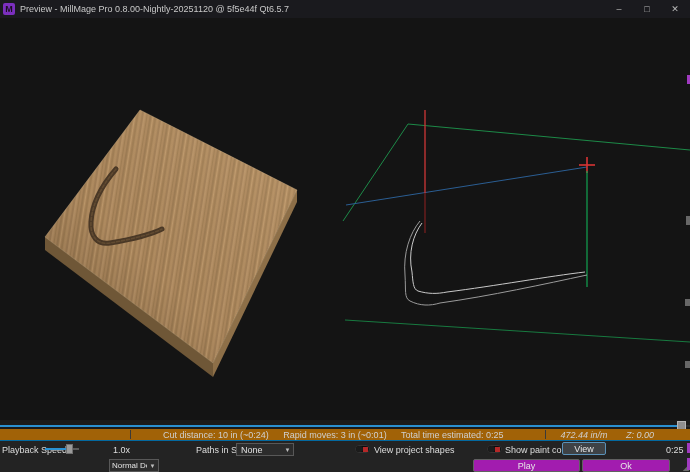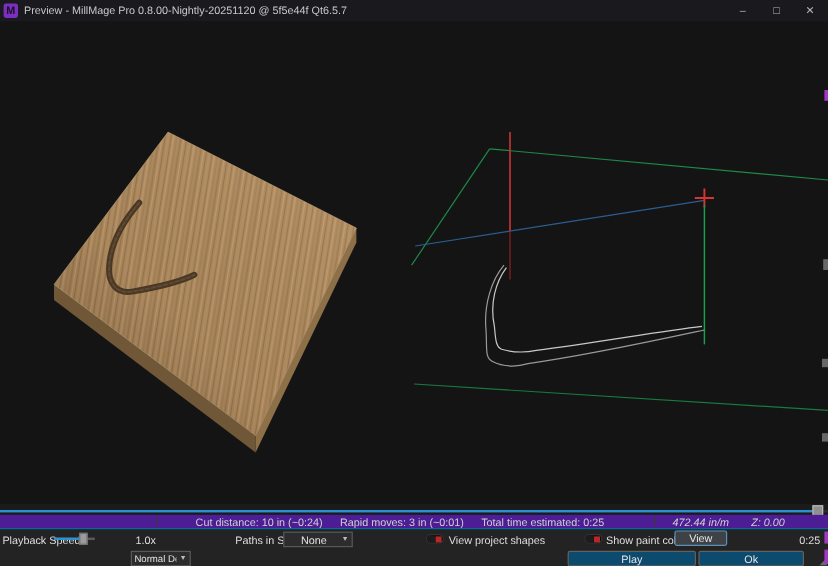--- a/index.html
+++ b/index.html
@@ -16,40 +16,40 @@
   .win-btns{position:absolute;right:8px;top:0;height:18px;display:flex;align-items:center;gap:14px;color:#b8b8b8;font-size:9px;}
   .win-btn{width:14px;text-align:center;cursor:default;}
   
   .main{position:absolute;left:0;top:18px;width:690px;height:402px;background:#141414;}
   
   .timeline{position:absolute;left:0;top:420px;width:690px;height:12px;background:#1b1b1b;}
   .timeline-track{position:absolute;left:0;top:5px;width:690px;height:2px;background:#2d2d2d;}
   .timeline-fill{position:absolute;left:0;top:5px;width:679px;height:2px;background:#2a91d2;}
   .timeline-handle{position:absolute;left:677px;top:1px;width:9px;height:9px;background:#8f8f8f;border:1px solid #b5b5b5;box-sizing:border-box;}
   
-  .statusrow{position:absolute;left:0;top:429px;width:690px;height:11px;background:#4c1d95;color:#cfcfcf;}
+  .statusrow{position:absolute;left:0;top:429px;width:690px;height:11px;background:#a16207;color:#cfcfcf;}
   .statusrow .sep{position:absolute;top:1px;width:1px;height:9px;background:#3a3a3a;}
   .status-left{position:absolute;left:163px;top:1px;white-space:nowrap;}
   .status-left span{margin-right:12px;}
   .status-right{position:absolute;right:36px;top:1px;white-space:nowrap;font-style:italic;}
   .status-right span{margin-left:16px;}
   
   .controls{position:absolute;left:0;top:440px;width:690px;height:32px;background:#232323;border-top:1px solid #0369a1;box-sizing:border-box;}
   .lbl{position:absolute;white-space:nowrap;color:#dedede;}
   .hslider{position:absolute;height:10px;}
   .hs-track{position:absolute;top:4px;left:0;height:2px;background:#5a5a5a;width:100%;}
   .hs-fill{position:absolute;top:4px;left:0;height:2px;background:#2a91d2;}
   .hs-handle{position:absolute;top:0;width:7px;height:10px;background:#9b9b9b;border:1px solid #6f6f6f;box-sizing:border-box;}
   .combo{position:absolute;height:13px;background:#2c2c2c;border:1px solid #585858;box-sizing:border-box;display:flex;align-items:center;}
-  .combo .cval{flex:1;padding-left:4px;white-space:nowrap;overflow:hidden;color:#e2e2e2;text-align:center;}
+  .combo .cval{flex:1;padding-left:4px;white-space:nowrap;overflow:hidden;color:#e2e2e2;}
   .combo .carr{width:11px;text-align:center;color:#bdbdbd;font-size:6px;}
   .toggle{position:absolute;width:15px;height:8px;background:#0c0c0c;border:1px solid #333;border-radius:4px;box-sizing:border-box;}
   .toggle .knob{position:absolute;left:0px;top:0px;width:7px;height:6px;background:#1c1c1c;border-radius:3px;}
   .toggle .mark{position:absolute;right:1px;top:0.5px;width:5px;height:5px;background:#b42828;}
-  .btn{position:absolute;height:13px;background:#0c4a6e;border:1px solid #616161;border-radius:2px;box-sizing:border-box;
+  .btn{position:absolute;height:13px;background:#a21caf;border:1px solid #616161;border-radius:2px;box-sizing:border-box;
        display:flex;align-items:center;justify-content:center;color:#e6e6e6;}
   .btn-view{border:1px solid #5a91b8;background:#3e4246;}
   .grip{position:absolute;right:1px;bottom:0px;color:#6a6a6a;font-size:8px;}
   
   .edge{position:absolute;}
 </style>
 </head>
 <body>
 
 <div id="win">

